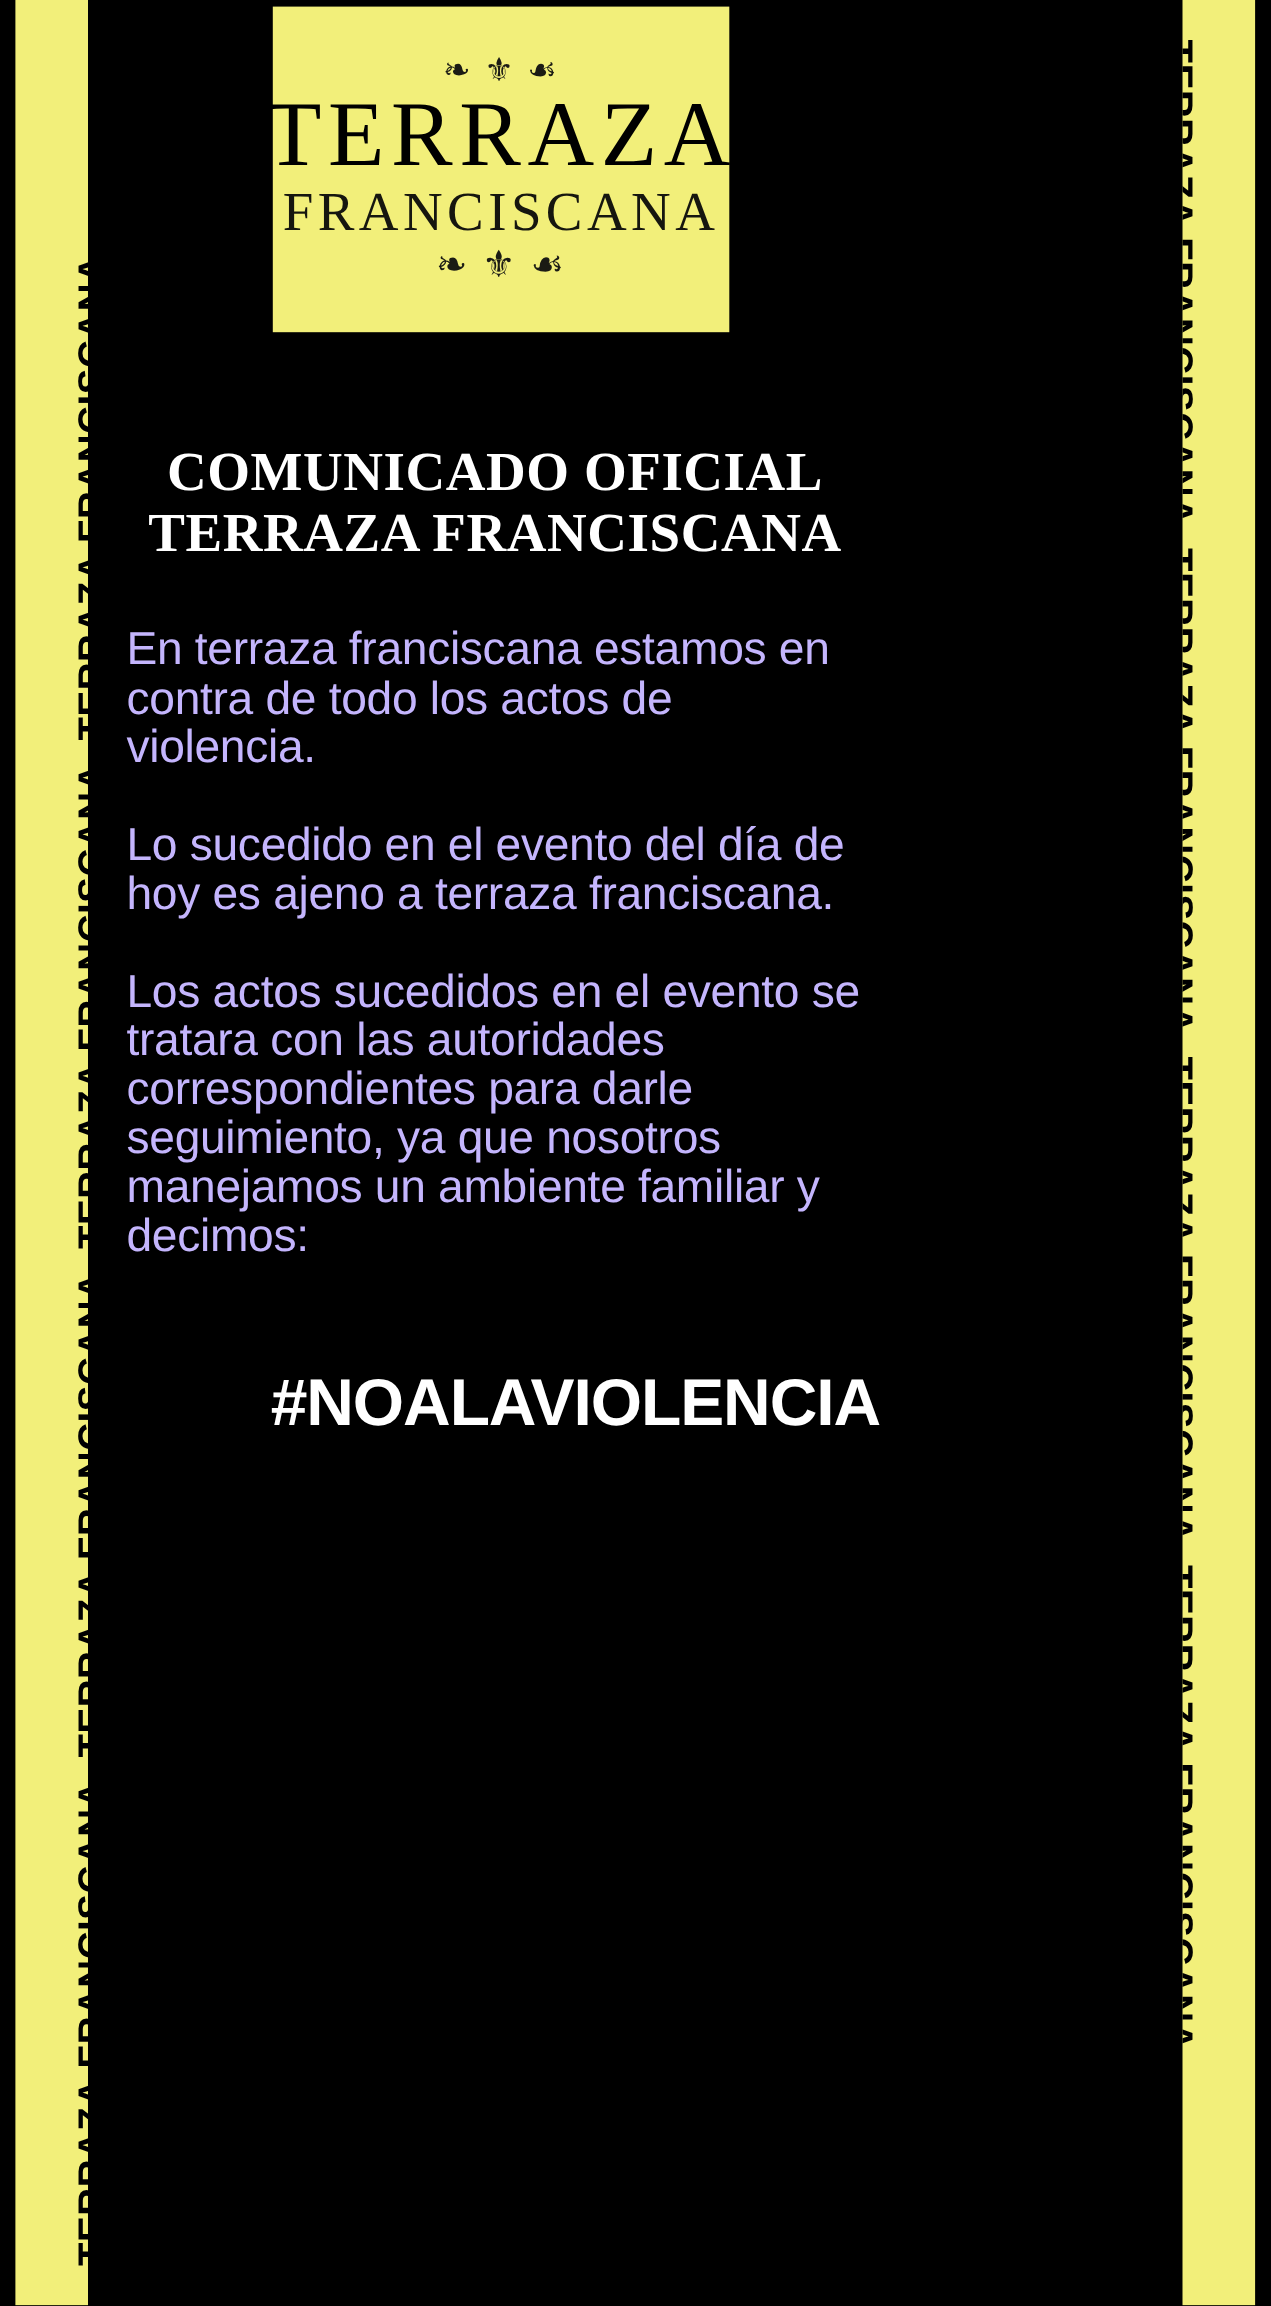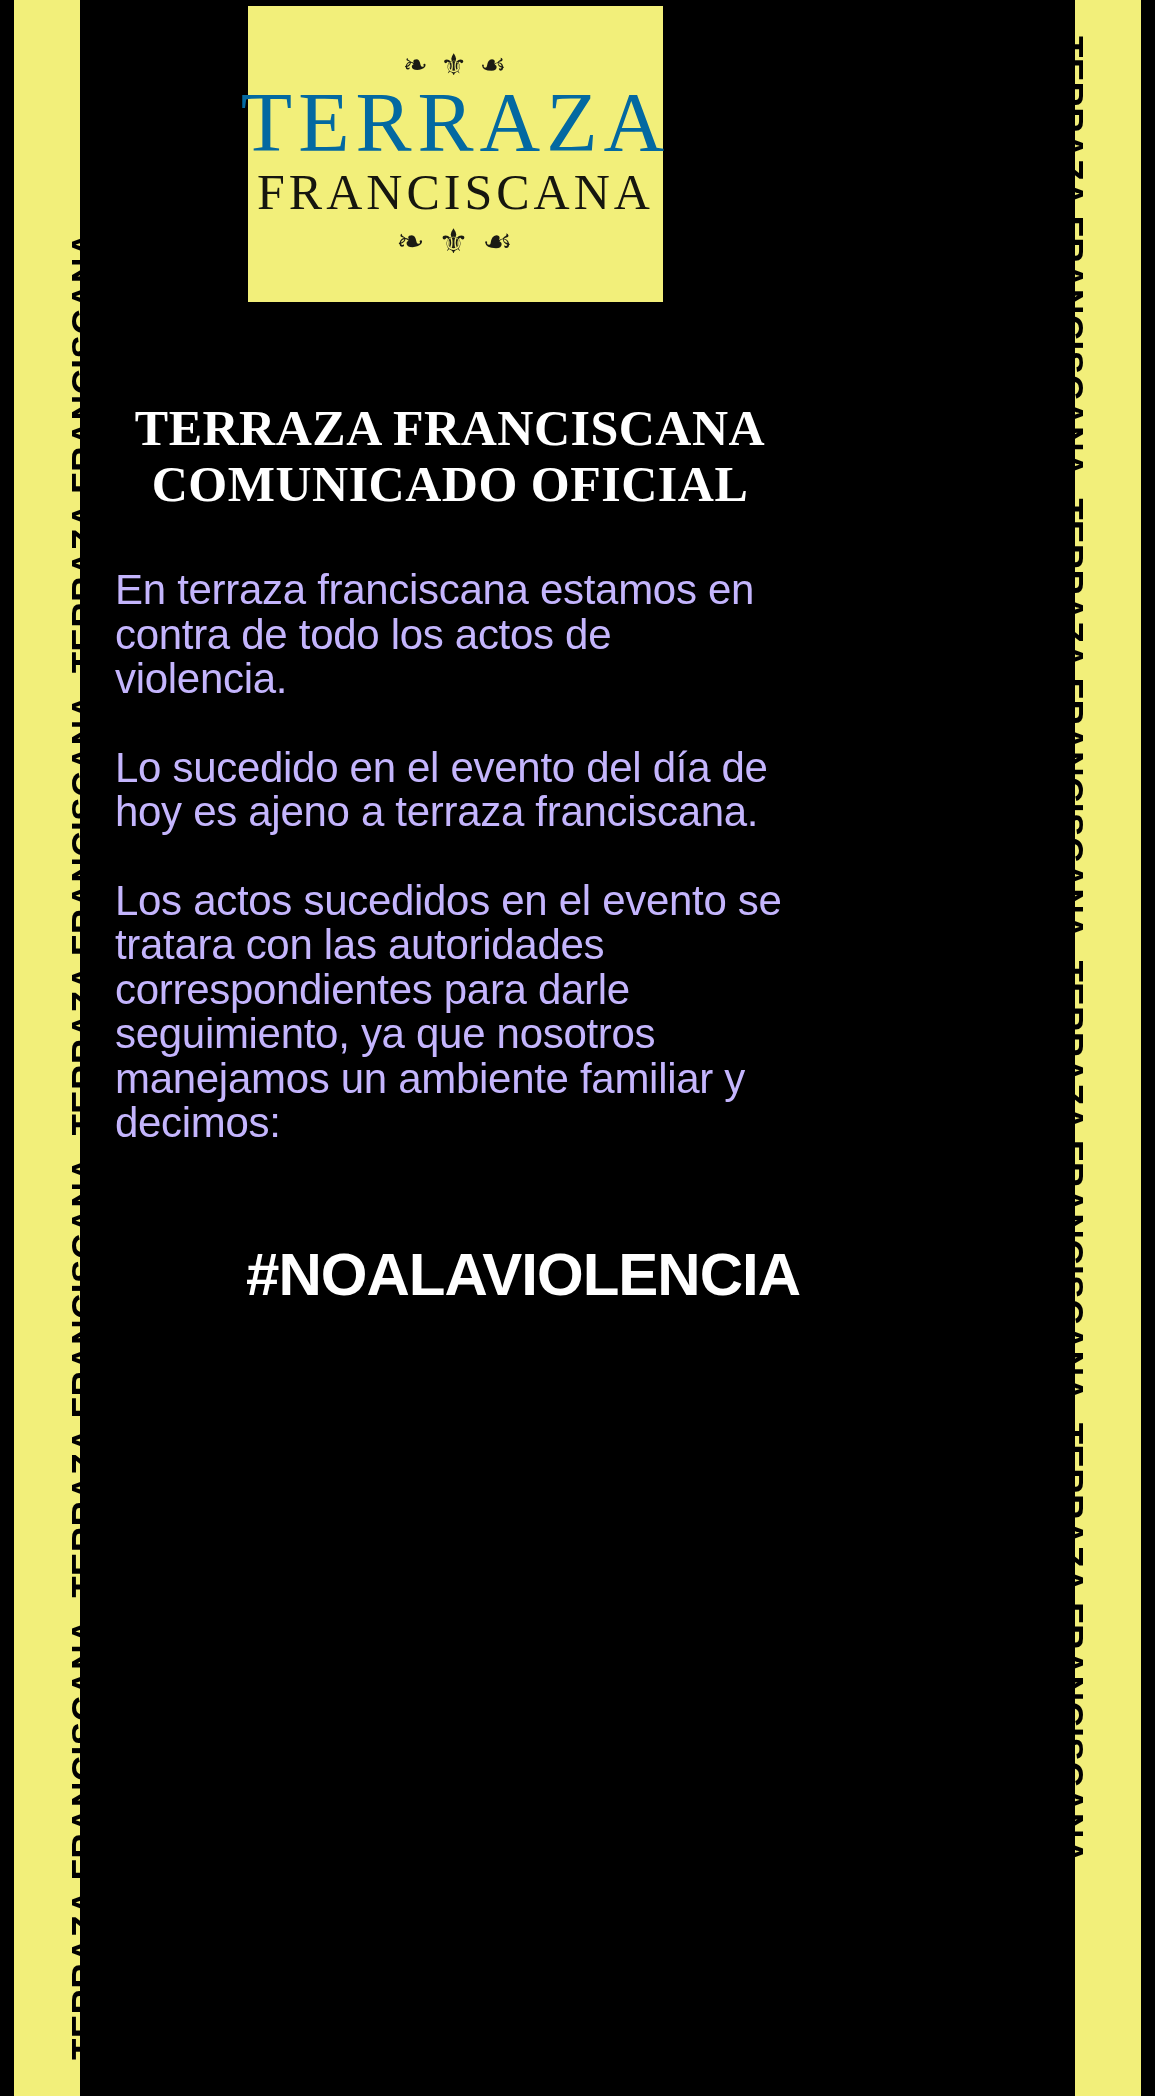--- a/index.html
+++ b/index.html
@@ -73,21 +73,21 @@
     color: #1b1b14;
     line-height: 1;
     letter-spacing: 2px;
   }
   .logo-orn.top { font-size: 30px; margin-bottom: 2px; }
   .logo-orn.bottom { font-size: 34px; margin-top: 6px; }
 
   .logo-title {
     font-family: "Liberation Serif", serif;
     font-weight: 400;
-    color: #0369a1;
+    color: #000000;
     font-size: 84px;
     letter-spacing: 6px;
     line-height: 0.98;
   }
   .logo-sub {
     font-family: "Liberation Serif", serif;
     font-weight: 400;
     color: #16160f;
     font-size: 50px;
     letter-spacing: 4px;
@@ -156,22 +156,22 @@
   </div>
 
   <div class="logo-plate">
     <div class="logo-orn top">❧ ⚜ ☙</div>
     <div class="logo-title">TERRAZA</div>
     <div class="logo-sub">FRANCISCANA</div>
     <div class="logo-orn bottom">❧ ⚜ ☙</div>
   </div>
 
   <div class="headline">
+    <span class="line">COMUNICADO OFICIAL</span>
     <span class="line">TERRAZA FRANCISCANA</span>
-    <span class="line">COMUNICADO OFICIAL</span>
   </div>
 
   <div class="body-copy">
     <p class="para">En terraza franciscana estamos en contra de todo los actos de violencia.</p>
     <p class="para">Lo sucedido en el evento del día de hoy es ajeno a terraza franciscana.</p>
     <p class="para">Los actos sucedidos en el evento se tratara con las autoridades correspondientes para darle seguimiento, ya que nosotros manejamos un ambiente familiar y decimos:</p>
   </div>
 
   <div class="hashtag">#NOALAVIOLENCIA</div>
 

